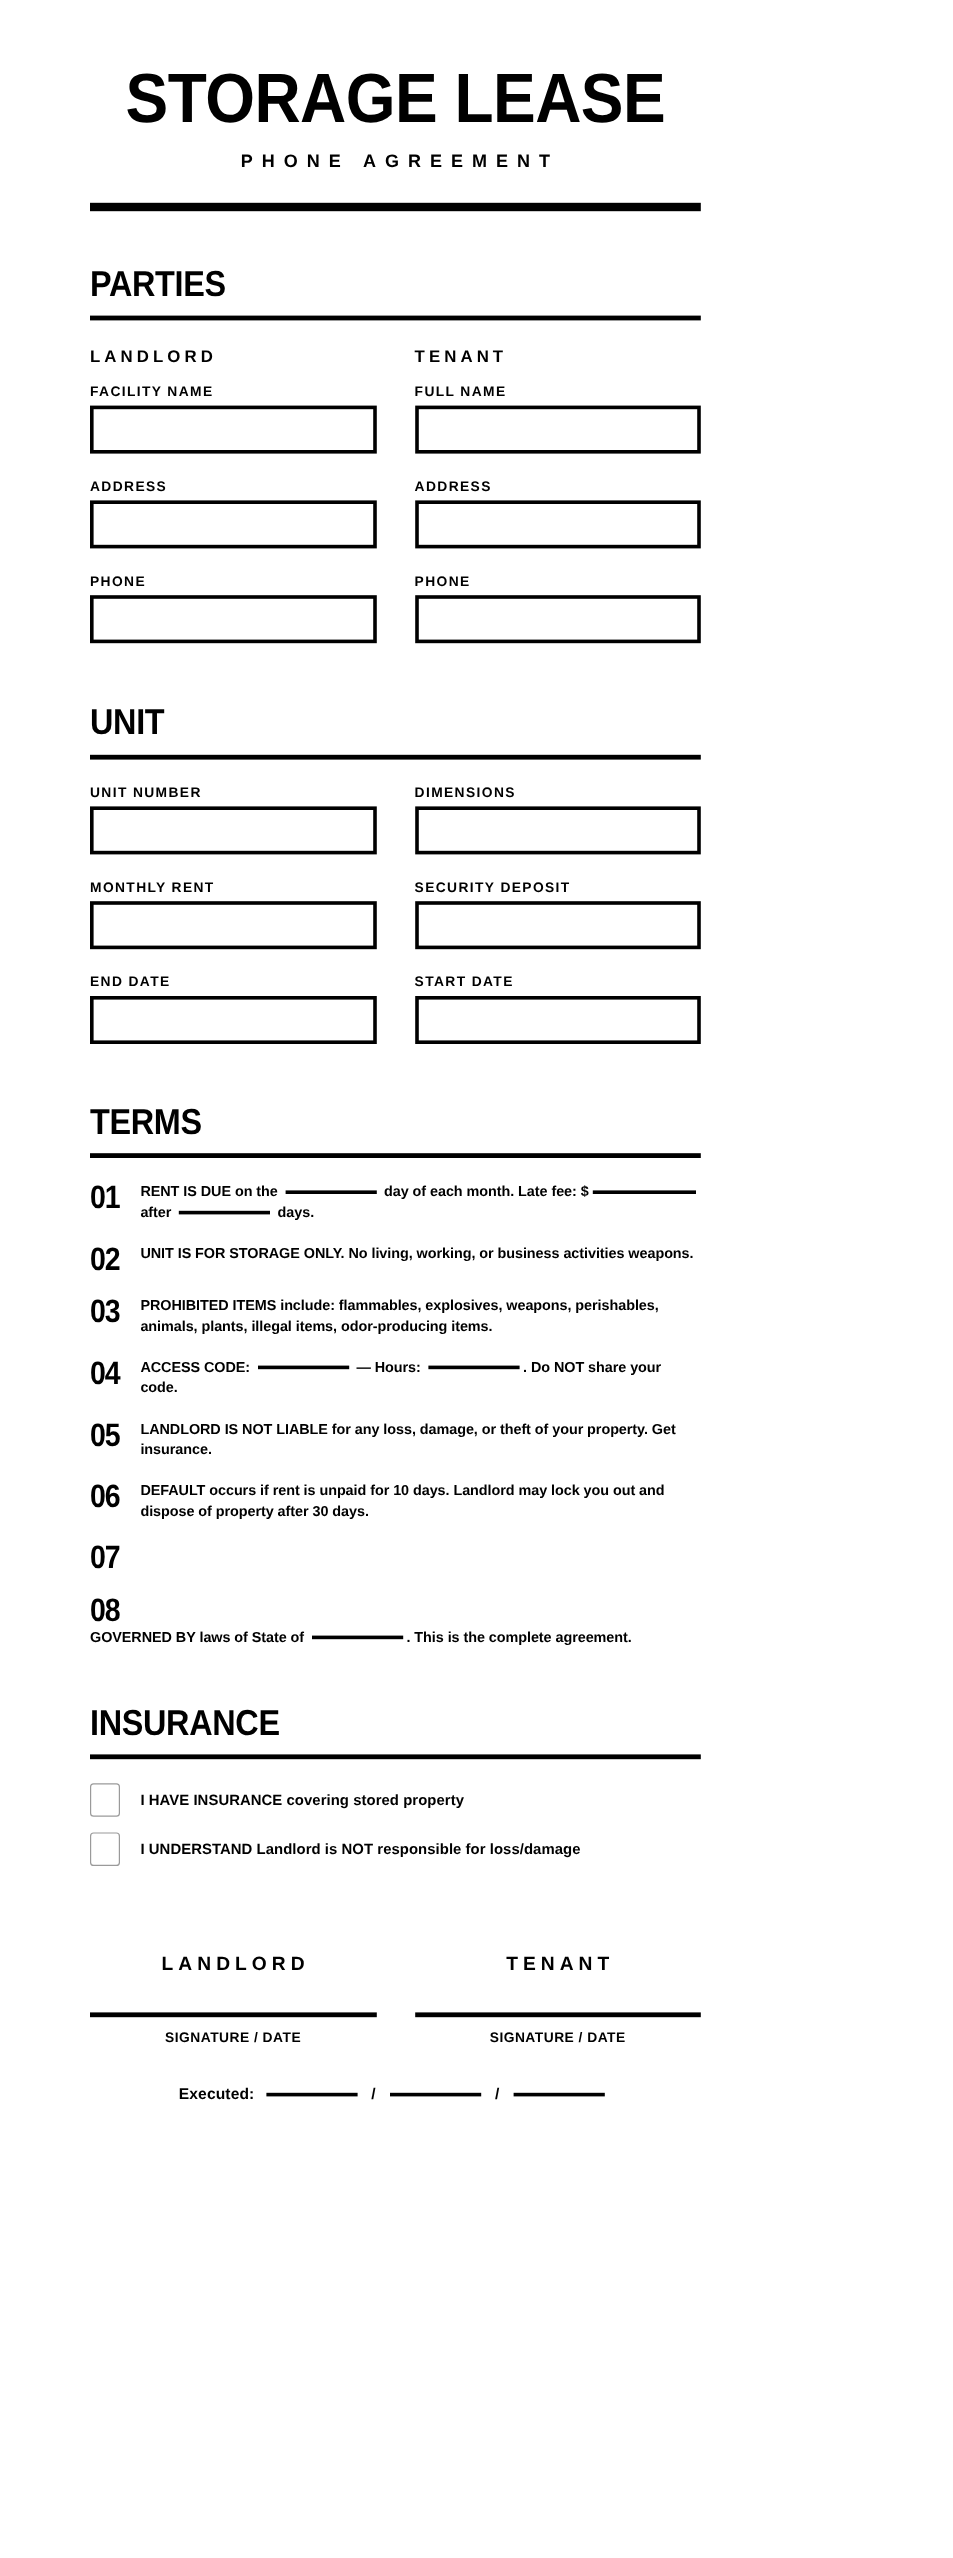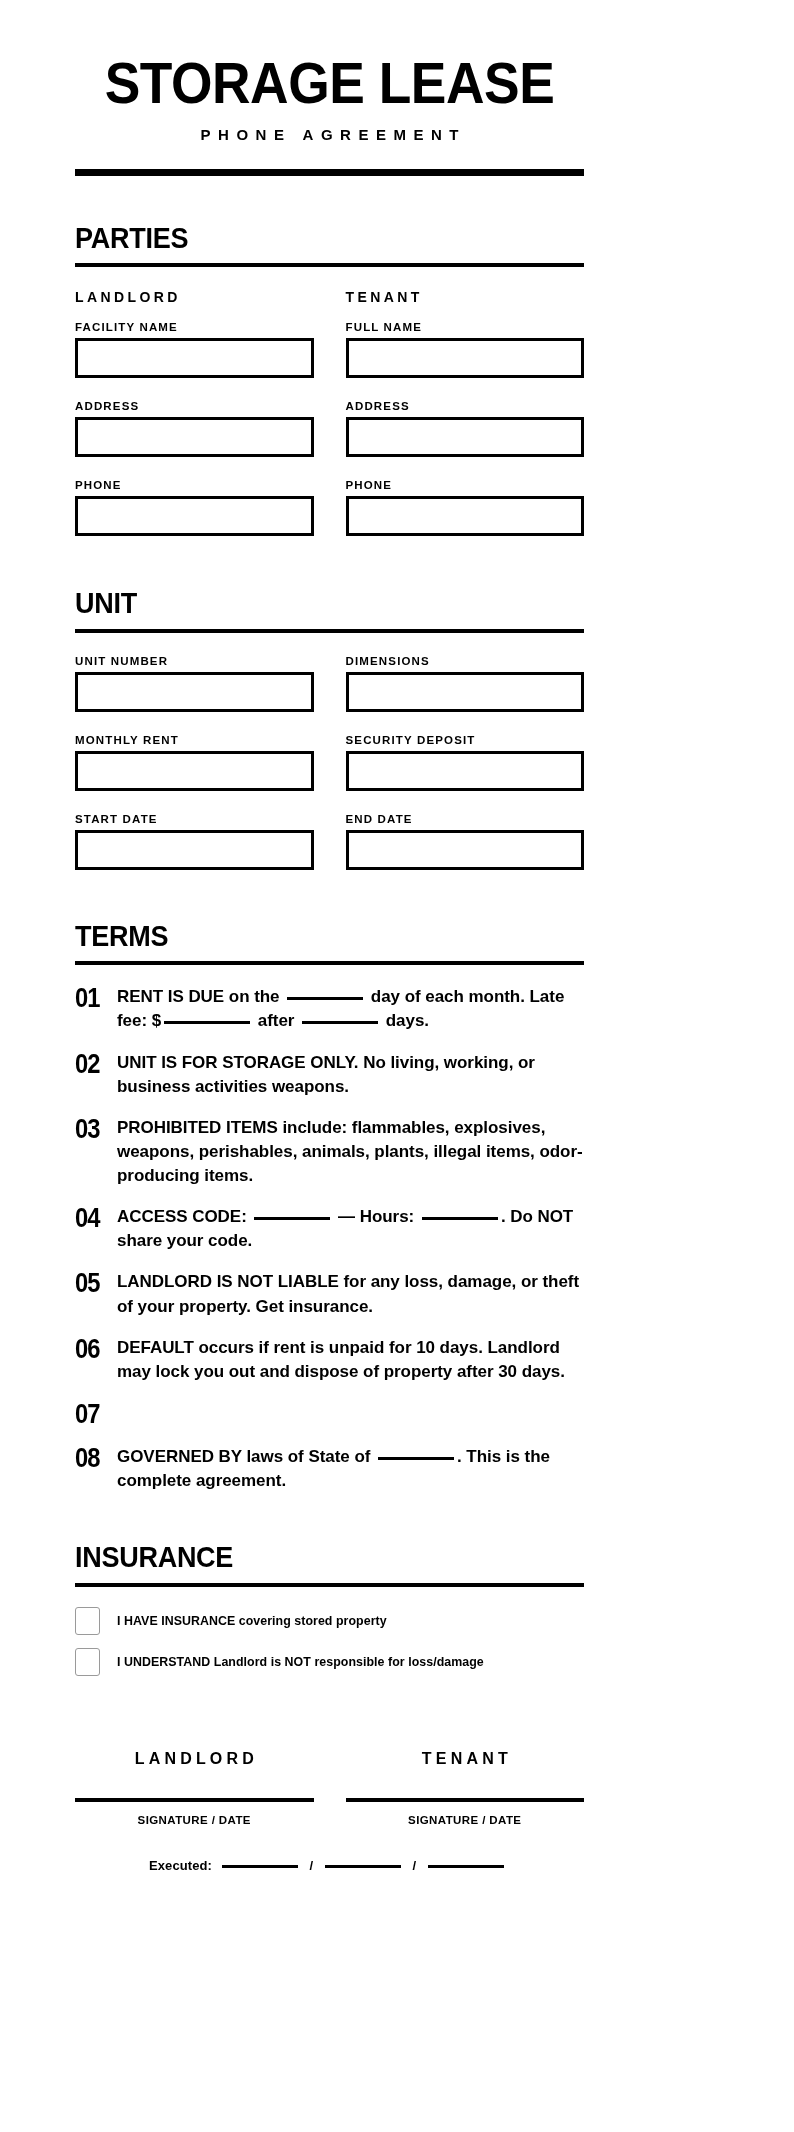--- a/index.html
+++ b/index.html
@@ -109,36 +109,36 @@
     background: #fff;
   }
 
   
   .terms-list { margin-top: 20px; }
 
   .term {
     display: flex;
     margin-bottom: 17px;
   }
-  .term:last-child { margin-bottom: 0; }
+  .term:last-child { margin-bottom: 0; flex-direction: column; }
 
   .term-num {
     flex: 0 0 auto;
     width: 42px;
     font-size: 27px;
     font-weight: 700;
     line-height: 1;
     letter-spacing: -1px;
     transform: scaleX(0.88);
     transform-origin: left center;
   }
 
   .term-text {
     flex: 1 1 auto;
-    font-size: 17px;
+    font-size: 12px;
     font-weight: 700;
     line-height: 1.42;
     letter-spacing: -0.05px;
   }
 
   .blank {
     display: inline-block;
     border-bottom: 3px solid #000;
     vertical-align: 2px;
     margin: 0 3px;
@@ -296,25 +296,25 @@
         <div class="field-box"></div>
       </div>
       <div class="col">
         <div class="field-label">SECURITY DEPOSIT</div>
         <div class="field-box"></div>
       </div>
     </div>
 
     <div class="cols unit-grid row-gap">
       <div class="col">
+        <div class="field-label">END DATE</div>
+        <div class="field-box"></div>
+      </div>
+      <div class="col">
         <div class="field-label">START DATE</div>
-        <div class="field-box"></div>
-      </div>
-      <div class="col">
-        <div class="field-label">END DATE</div>
         <div class="field-box"></div>
       </div>
     </div>
   </div>
 
   <div class="section terms-section">
     <div class="section-title">TERMS</div>
     <div class="section-rule"></div>
 
     <div class="terms-list" id="terms-list">

